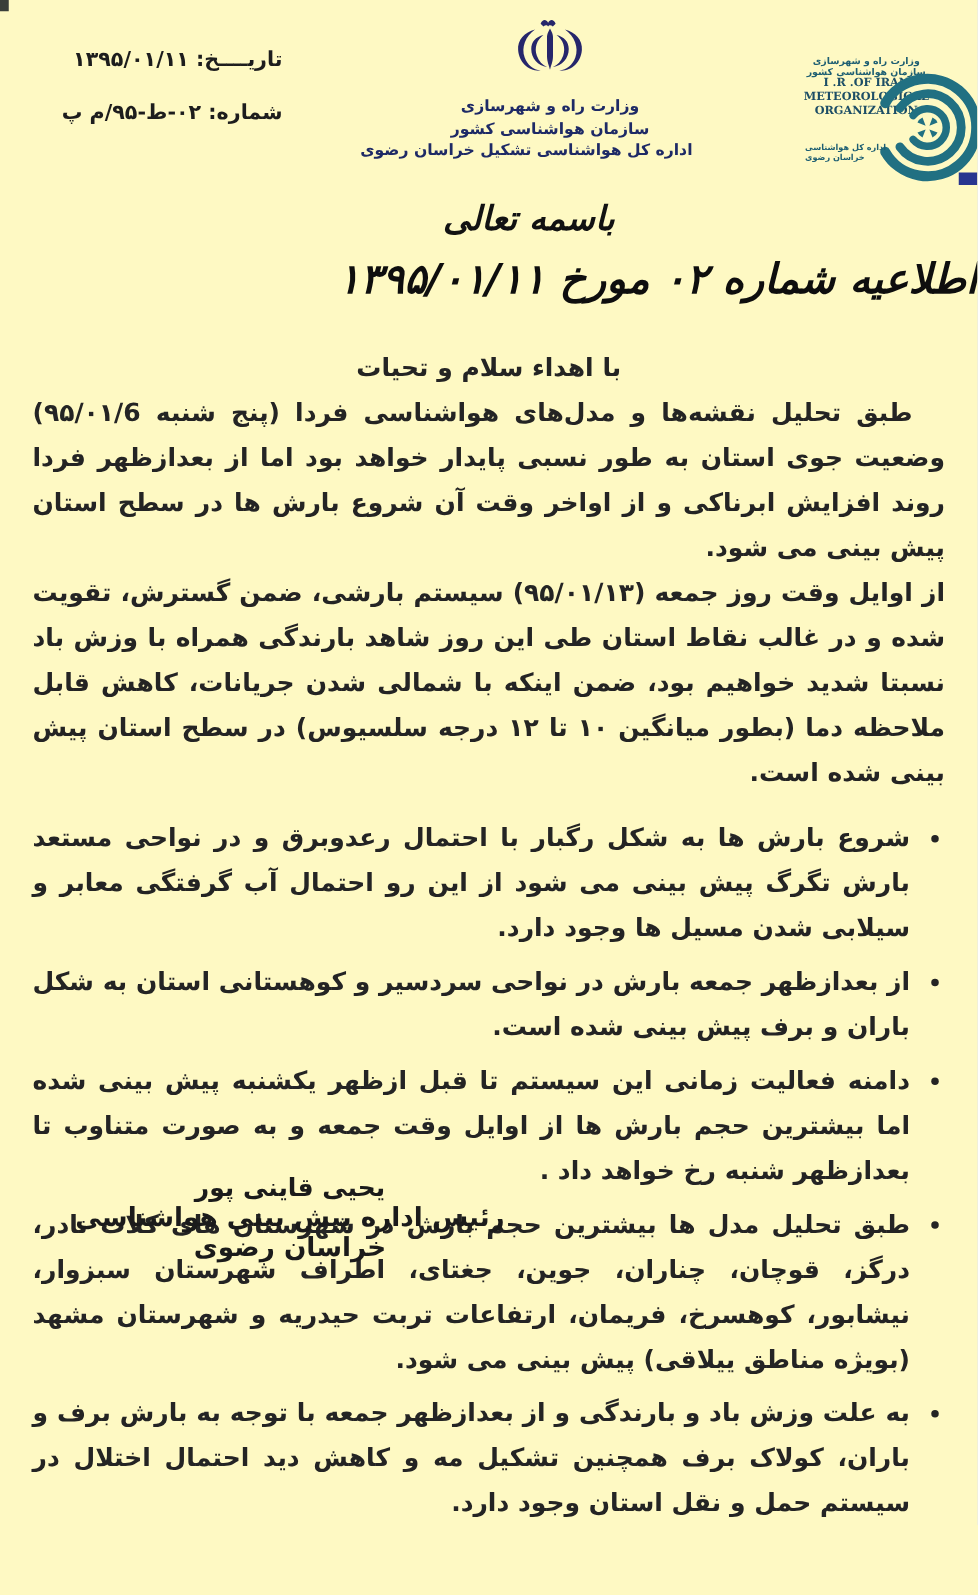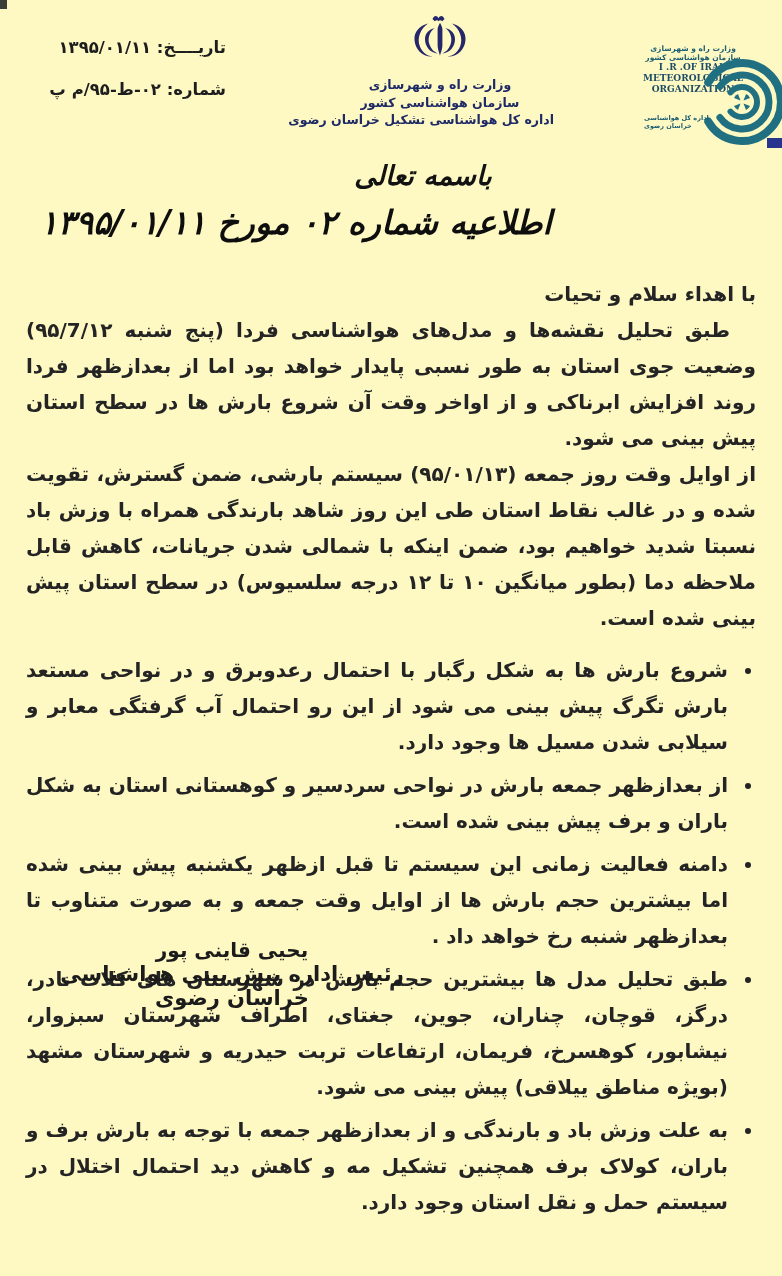--- a/index.html
+++ b/index.html
@@ -48,33 +48,33 @@
   .met-side div { font-size: 6.5px; font-weight: bold; color: #1d5e72; line-height: 8px; white-space: nowrap; }
 
   
   .besmele {
     position: absolute; top: 160px; left: 0; width: 782px;
     text-align: center; direction: rtl;
     font-style: italic; font-weight: bold; font-size: 27px; color: #121212; margin-left: 32px;
   }
   .bulletin-title {
     position: absolute; top: 203px; left: 0; width: 782px;
-    text-align: left; direction: rtl;
+    text-align: right; direction: rtl;
     font-style: italic; font-weight: bold; font-size: 33px; color: #0e0e0e;
     letter-spacing: -1px;
     padding-left: 40px;
   }
 
   
   .doc-body {
     position: absolute; top: 276px; right: 26px; width: 730px;
     direction: rtl; text-align: justify;
     font-size: 20px; font-weight: bold; line-height: 36px; color: #242424;
   }
-  .greeting { text-align: right; }
+  .greeting { text-align: center; }
   .para-indent { text-indent: 26px; }
   ul.points { list-style: disc outside; padding-right: 24px; margin-top: 16px; }
   ul.points li { margin-bottom: 7px; padding-right: 4px; }
 
   
   .signature {
     position: absolute; top: 938px; left: 22px; width: 420px;
     direction: rtl; text-align: center; font-weight: bold; color: #1b1b1b;
   }
   .sig-name { font-size: 20px; }
@@ -138,21 +138,21 @@
       <div>اداره کل هواشناسی</div>
       <div>خراسان رضوی</div>
     </div>
   </div>
 
   <div class="besmele">باسمه تعالی</div>
   <div class="bulletin-title">اطلاعیه شماره ۰۲ مورخ ۱۳۹۵/۰۱/۱۱</div>
 
   <div class="doc-body">
     <div class="greeting">با اهداء سلام و تحیات</div>
-    <p class="para-indent">طبق تحلیل نقشه‌ها و مدل‌های هواشناسی فردا (پنج شنبه ۹۵/7/۱۲) وضعیت جوی استان به طور نسبی پایدار خواهد بود اما از بعدازظهر فردا روند افزایش ابرناکی و از اواخر وقت آن شروع بارش ها در سطح استان پیش بینی می شود.</p>
+    <p class="para-indent">طبق تحلیل نقشه‌ها و مدل‌های هواشناسی فردا (پنج شنبه ۹۵/۰۱/6) وضعیت جوی استان به طور نسبی پایدار خواهد بود اما از بعدازظهر فردا روند افزایش ابرناکی و از اواخر وقت آن شروع بارش ها در سطح استان پیش بینی می شود.</p>
     <p>از اوایل وقت روز جمعه (۹۵/۰۱/۱۳) سیستم بارشی، ضمن گسترش، تقویت شده و در غالب نقاط استان طی این روز شاهد بارندگی همراه با وزش باد نسبتا شدید خواهیم بود، ضمن اینکه با شمالی شدن جریانات، کاهش قابل ملاحظه دما (بطور میانگین ۱۰ تا ۱۲ درجه سلسیوس) در سطح استان پیش بینی شده است.</p>
     <ul class="points">
       <li>شروع بارش ها به شکل رگبار با احتمال رعدوبرق و در نواحی مستعد بارش تگرگ پیش بینی می شود از این رو احتمال آب گرفتگی معابر و سیلابی شدن مسیل ها وجود دارد.</li>
       <li>از بعدازظهر جمعه بارش در نواحی سردسیر و کوهستانی استان به شکل باران و برف پیش بینی شده است.</li>
       <li>دامنه فعالیت زمانی این سیستم تا قبل ازظهر یکشنبه پیش بینی شده اما بیشترین حجم بارش ها از اوایل وقت جمعه و به صورت متناوب تا بعدازظهر شنبه رخ خواهد داد .</li>
       <li>طبق تحلیل مدل ها بیشترین حجم بارش در شهرستان های کلات نادر، درگز، قوچان، چناران، جوین، جغتای، اطراف شهرستان سبزوار، نیشابور، کوهسرخ، فریمان، ارتفاعات تربت حیدریه و شهرستان مشهد (بویژه مناطق ییلاقی) پیش بینی می شود.</li>
       <li>به علت وزش باد و بارندگی و از بعدازظهر جمعه با توجه به بارش برف و باران، کولاک برف همچنین تشکیل مه و کاهش دید احتمال اختلال در سیستم حمل و نقل استان وجود دارد.</li>
     </ul>
   </div>
 

